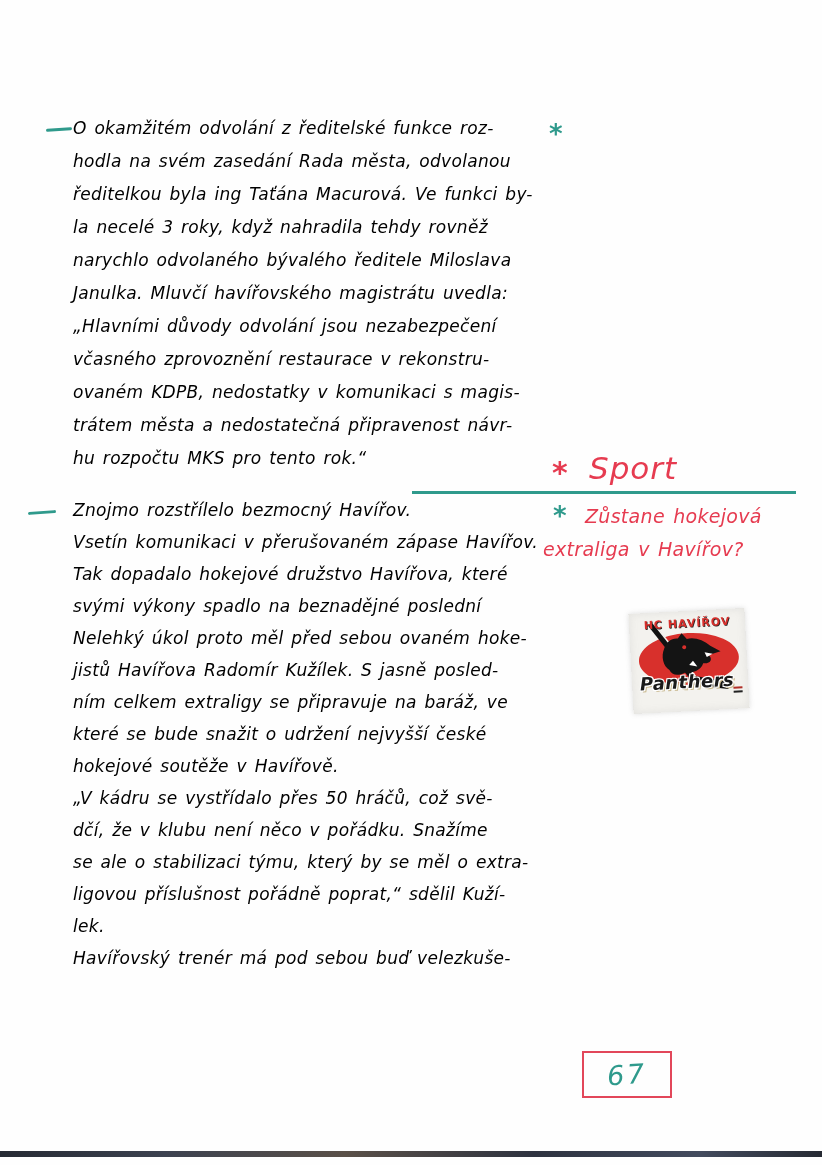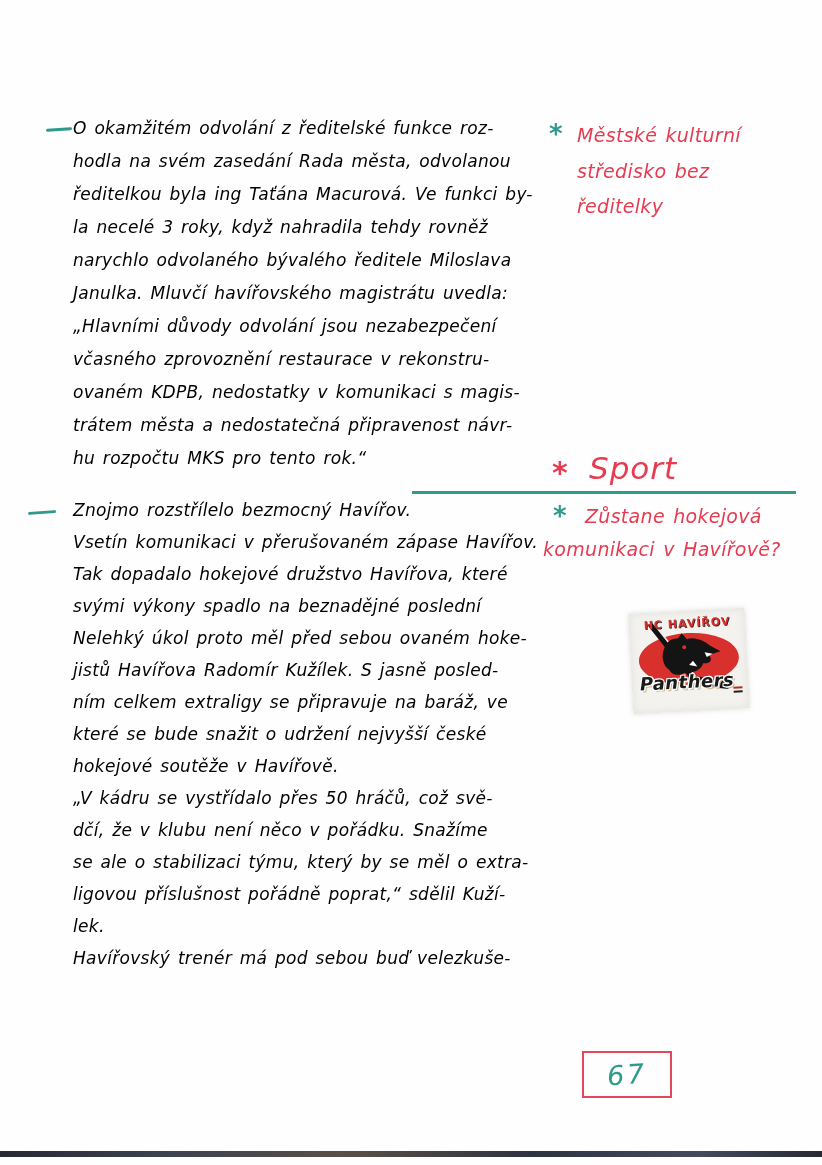--- a/index.html
+++ b/index.html
@@ -111,33 +111,28 @@
     <div class="line">narychlo odvolaného bývalého ředitele Miloslava</div>
     <div class="line">Janulka. Mluvčí havířovského magistrátu uvedla:</div>
     <div class="line">„Hlavními důvody odvolání jsou nezabezpečení</div>
     <div class="line">včasného zprovoznění restaurace v rekonstru-</div>
     <div class="line">ovaném KDPB, nedostatky v komunikaci s magis-</div>
     <div class="line">trátem města a nedostatečná připravenost návr-</div>
     <div class="line">hu rozpočtu MKS pro tento rok.“</div>
   </div>
 
   <span class="star star-ann1 hand ink-teal">*</span>
-  <div class="ann1 hand ink-red">
-    <div class="line">Městské kulturní</div>
-    <div class="line">středisko bez</div>
-    <div class="line">ředitelky</div>
-  </div>
 
   <span class="star star-sport hand ink-red">*</span>
   <div class="sport-title hand ink-red">Sport</div>
   <div class="teal-rule"></div>
 
   <span class="star star-ann2 hand ink-teal">*</span>
   <div class="ann2-line1 hand ink-red">Zůstane hokejová</div>
-  <div class="ann2-line2 hand ink-red">komunikaci v Havířově?</div>
+  <div class="ann2-line2 hand ink-red">extraliga v Havířov?</div>
 
   <div class="para para2 hand ink-blue">
     <div class="line">Znojmo rozstřílelo bezmocný Havířov.</div>
     <div class="line">Vsetín komunikaci v přerušovaném zápase Havířov.</div>
     <div class="line">Tak dopadalo hokejové družstvo Havířova, které</div>
     <div class="line">svými výkony spadlo na beznadějné poslední</div>
     <div class="line">Nelehký úkol proto měl před sebou ovaném hoke-</div>
     <div class="line">jistů Havířova Radomír Kužílek. S jasně posled-</div>
     <div class="line">ním celkem extraligy se připravuje na baráž, ve</div>
     <div class="line">které se bude snažit o udržení nejvyšší české</div>

